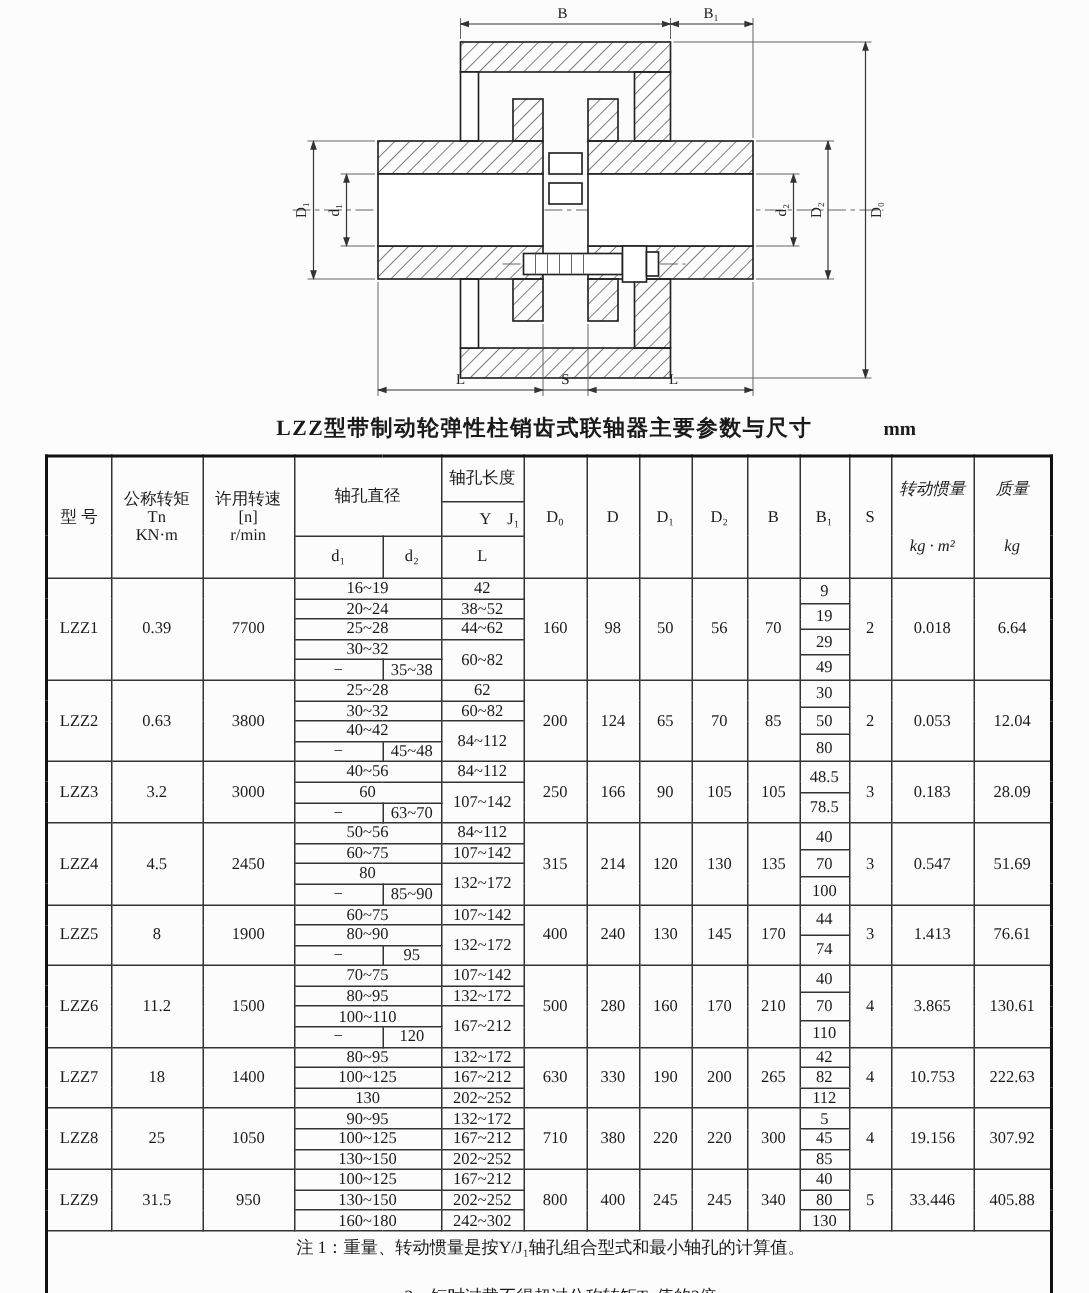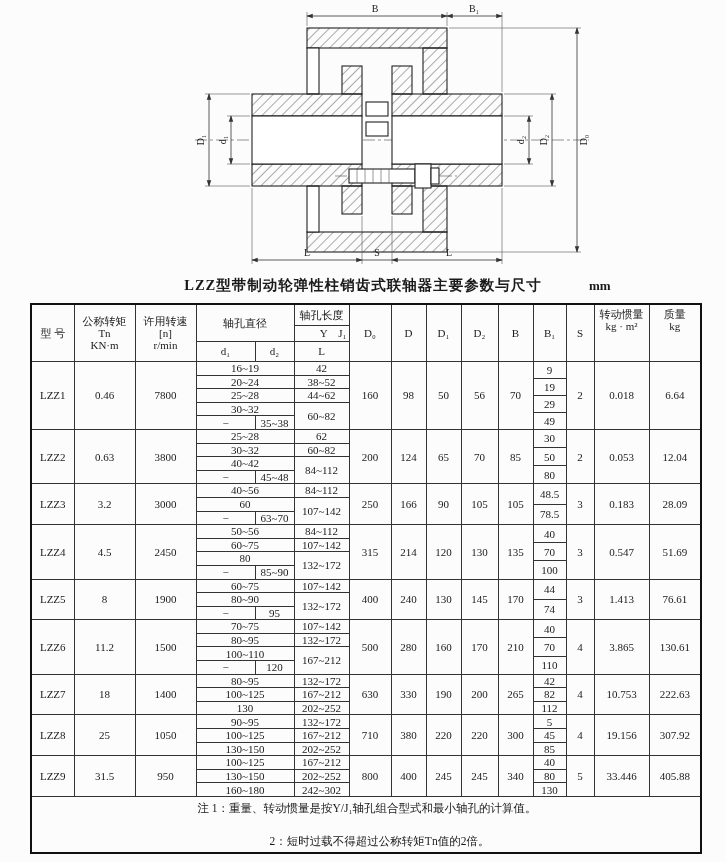--- a/index.html
+++ b/index.html
@@ -28,21 +28,21 @@
   .table-wrap{position:absolute;top:303px;left:30px;width:670px;}
   table{border-collapse:collapse;table-layout:fixed;width:670px;border:2px solid #111;}
   td{border:1px solid #333;padding:0;text-align:center;vertical-align:middle;
      font-size:11px;line-height:1.12;overflow:hidden;}
   thead td{font-size:11px;}
   .h1 td{height:20px;}
   .h2 td{height:15px;padding-left:23px;}
   .h3 td{height:19px;}
   .sub{height:13.6px;}
   .pre{white-space:pre;}
-  .vsplit{display:flex;flex-direction:column;height:50px;padding:3px 0;}
+  .vsplit{display:flex;flex-direction:column;justify-content:space-between;height:50px;padding:15px 0;font-style:italic;}
   .b1cell{position:relative;}
   .b1stack{position:absolute;top:0;left:0;right:0;bottom:0;display:flex;flex-direction:column;}
   .b1stack div{flex:1;display:flex;align-items:center;justify-content:center;border-bottom:1px solid #333;}
   .b1stack div:last-child{border-bottom:none;}
   .notes-cell{border:none;border-top:1px solid #333;text-align:center;vertical-align:top;
               padding:5px 8px 4px 10px;height:40px;font-size:11.5px;}
   .note2{padding-left:25px;margin-top:20px;}
 </style>
 </head>
 <body>
@@ -208,22 +208,22 @@
       <tr class="h3">
         <td>d₁</td>
         <td>d₂</td>
         <td>L</td>
       </tr>
     </thead>
     <tbody>
 
       <tr class="sub">
         <td rowspan="5">LZZ1</td>
-        <td rowspan="5">0.46</td>
-        <td rowspan="5">7800</td>
+        <td rowspan="5">0.39</td>
+        <td rowspan="5">7700</td>
         <td colspan="2">16~19</td>
         <td>42</td>
         <td rowspan="5">160</td>
         <td rowspan="5">98</td>
         <td rowspan="5">50</td>
         <td rowspan="5">56</td>
         <td rowspan="5">70</td>
         <td rowspan="5" class="b1cell">
           <div class="b1stack">
             <div>9</div>

